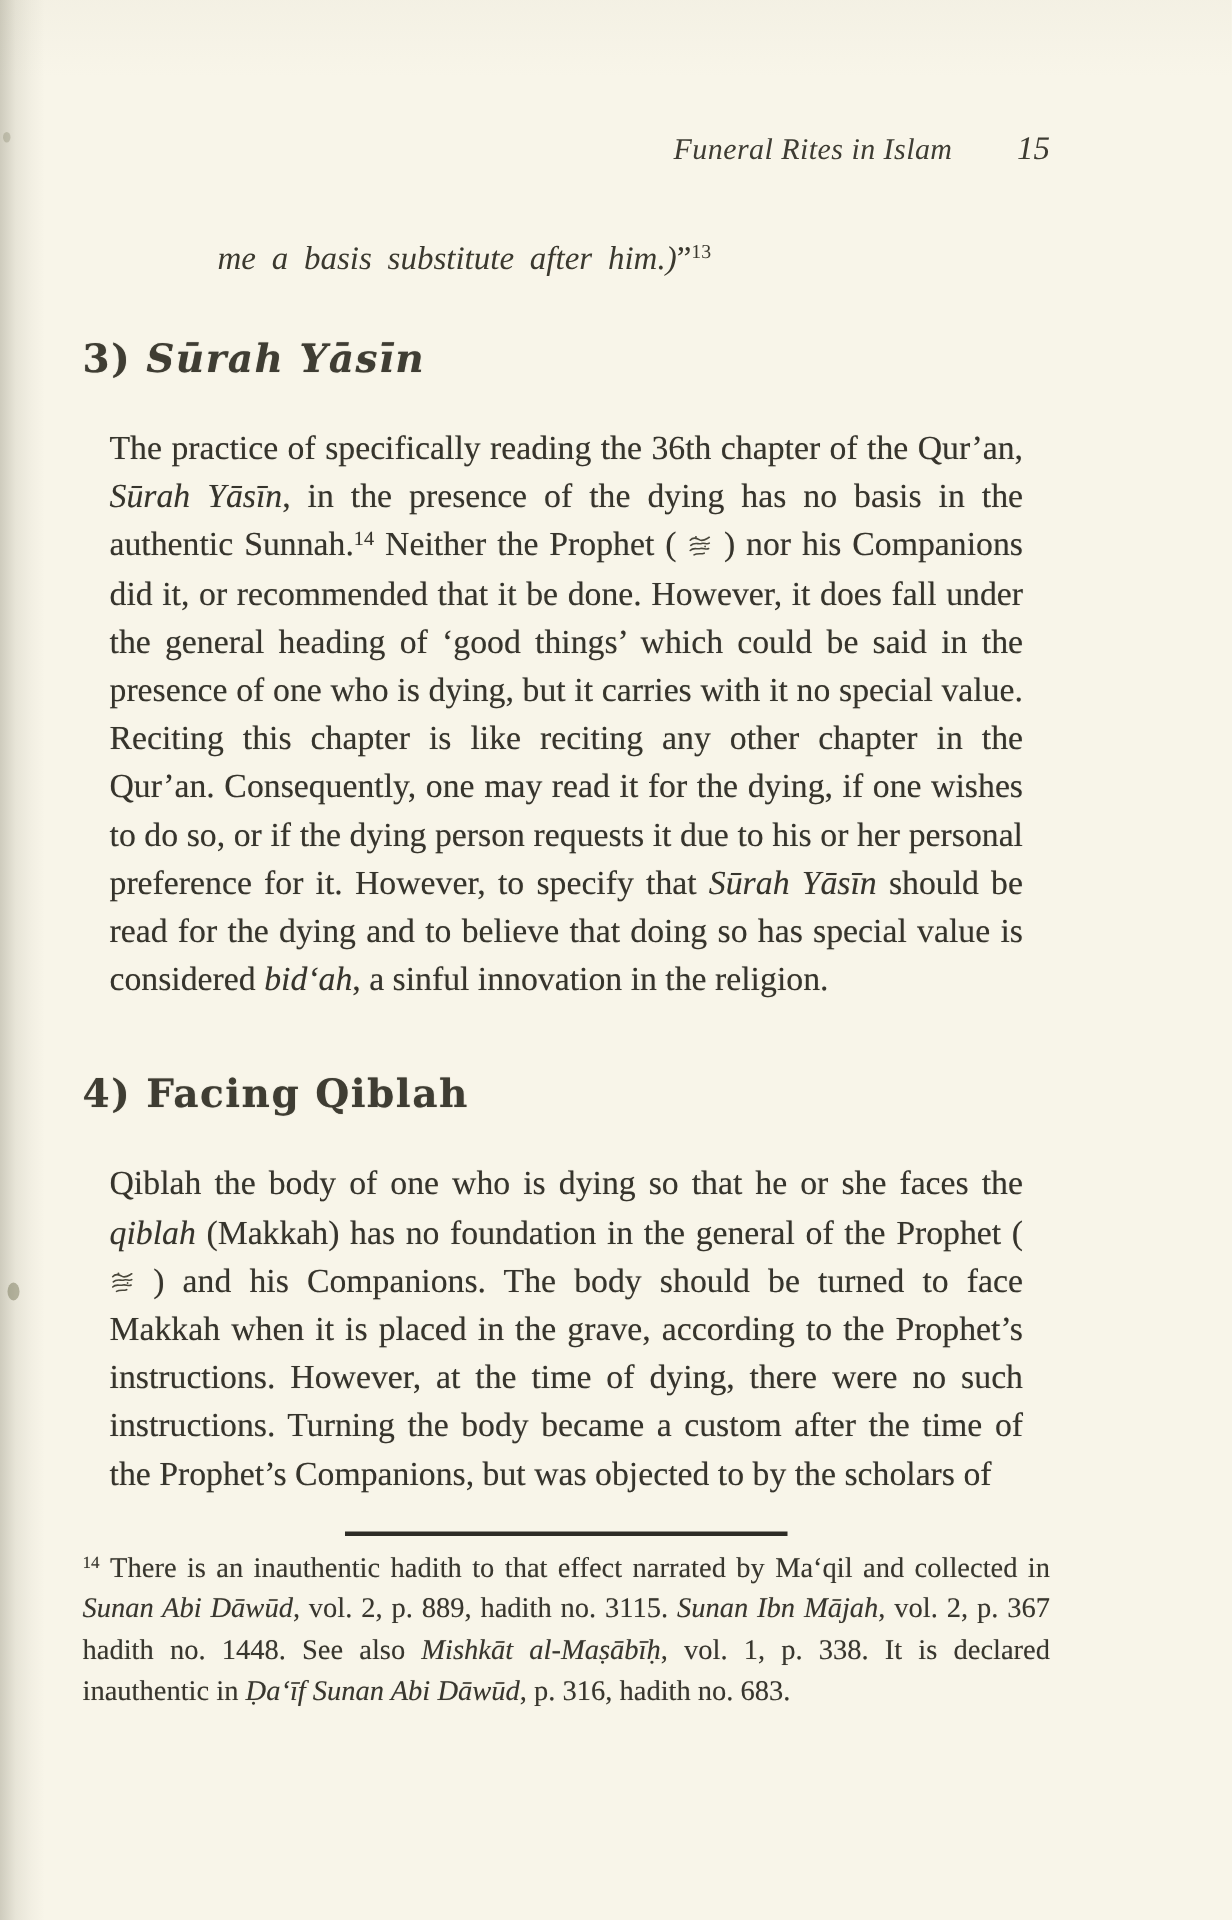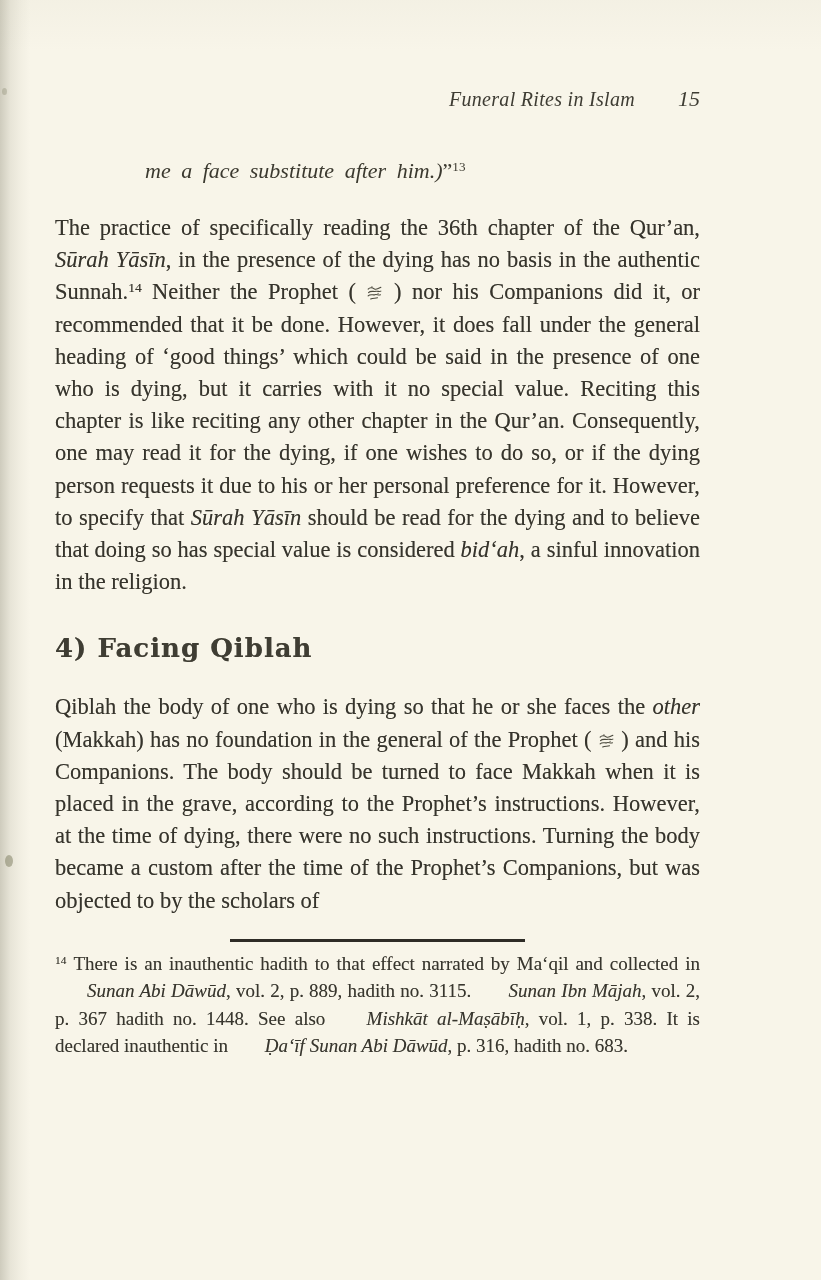--- a/index.html
+++ b/index.html
@@ -81,21 +81,21 @@
     font-weight: bold;
     font-size: 26px;
     line-height: 34px;
     letter-spacing: 1px;
     color: #3f3d33;
     text-shadow: 0 0 0.6px rgba(63,61,51,0.6);
   }
   .section-heading em { font-style: italic; }
 
   .body-para {
-    margin: 0;
+    margin: 18px;
     margin-top: 26px;
     font-size: 22.5px;
     line-height: 32.2px;
     text-align: justify;
     color: #36342c;
     text-shadow: 0 0 0.5px rgba(54,52,44,0.45);
   }
   .body-para em { font-style: italic; }
 
   sup {
@@ -121,57 +121,58 @@
   }
   .footnote {
     margin: 0;
     margin-top: 10px;
     font-size: 19px;
     line-height: 27.5px;
     text-align: justify;
     color: #38362e;
     text-shadow: 0 0 0.5px rgba(56,54,46,0.4);
   }
-  .footnote em { font-style: italic; margin-left: 32px; }
+  .footnote em { font-style: italic; }
   .footnote .fn-marker { margin-right: 7px; }
 </style>
 </head>
 <body>
 
 <div class="page">
   <div class="gutter-shadow"></div>
   <div class="speck speck-1"></div>
   <div class="speck speck-2"></div>
 
   <div class="content">
 
     <div class="running-header">
       <span class="running-title">Funeral Rites in Islam</span>
       <span class="page-number">15</span>
     </div>
 
-    <div class="quote-fragment"><em>me a face substitute after him.)</em><span>”</span><sup>13</sup></div>
+    <div class="quote-fragment"><em>me a basis substitute after him.)</em><span>”</span><sup>13</sup></div>
 
+    <h2 class="section-heading"><span>3) </span><em>Sūrah Yāsīn</em></h2>
 
     <p class="body-para"><span>The practice of specifically reading the 36th chapter of the Qur’an, </span><em>Sūrah Yāsīn</em><span>, in the presence of the dying has no basis in the authentic Sunnah.</span><sup>14</sup><span> Neither the Prophet (</span>
   <span class="saw"><svg viewBox="0 0 20 18" width="17" height="16" aria-hidden="true">
     <g fill="none" stroke="#4a483c" stroke-width="1.25" stroke-linecap="round">
       <path d="M2.5,4.5 C5,1.5 8,3 10,4.2 C12.5,5.6 15.5,3.2 17.5,2.2"></path>
       <path d="M3,8.5 C5.5,5.8 9,7.8 11.5,7 C13.5,6.4 16,8 17.5,6.8"></path>
       <path d="M2.5,12.5 C5,9.8 8,11.8 10.5,11 C12.8,10.3 15,12.2 17,11"></path>
       <path d="M5.5,16 C8,14.4 11,15.6 13.5,14.6"></path>
     </g>
     <circle cx="7" cy="2" r="0.8" fill="#4a483c"></circle>
     <circle cx="14.2" cy="9.4" r="0.7" fill="#4a483c"></circle>
   </svg></span>
 <span>) nor his Companions did it, or recommended that it be done. However, it does fall under the general heading of ‘good things’ which could be said in the presence of one who is dying, but it carries with it no special value. Reciting this chapter is like reciting any other chapter in the Qur’an. Consequently, one may read it for the dying, if one wishes to do so, or if the dying person requests it due to his or her personal preference for it. However, to specify that </span><em>Sūrah Yāsīn</em><span> should be read for the dying and to believe that doing so has special value is considered </span><em>bid‘ah</em><span>, a sinful innovation in the religion.</span></p>
 
-    <h2 class="section-heading" style="margin-top: 33px;"><span>4) Facing Qiblah</span></h2>
+    <h2 class="section-heading" style="margin-top: 44px;"><span>4) Facing Qiblah</span></h2>
 
-    <p class="body-para"><span>Qiblah the body of one who is dying so that he or she faces the </span><em>other</em><span> (Makkah) has no foundation in the general of the Prophet (</span>
+    <p class="body-para"><span>Qiblah the body of one who is dying so that he or she faces the </span><em>qiblah</em><span> (Makkah) has no foundation in the general of the Prophet (</span>
   <span class="saw"><svg viewBox="0 0 20 18" width="17" height="16" aria-hidden="true">
     <g fill="none" stroke="#4a483c" stroke-width="1.25" stroke-linecap="round">
       <path d="M2.5,4.5 C5,1.5 8,3 10,4.2 C12.5,5.6 15.5,3.2 17.5,2.2"></path>
       <path d="M3,8.5 C5.5,5.8 9,7.8 11.5,7 C13.5,6.4 16,8 17.5,6.8"></path>
       <path d="M2.5,12.5 C5,9.8 8,11.8 10.5,11 C12.8,10.3 15,12.2 17,11"></path>
       <path d="M5.5,16 C8,14.4 11,15.6 13.5,14.6"></path>
     </g>
     <circle cx="7" cy="2" r="0.8" fill="#4a483c"></circle>
     <circle cx="14.2" cy="9.4" r="0.7" fill="#4a483c"></circle>
   </svg></span>

